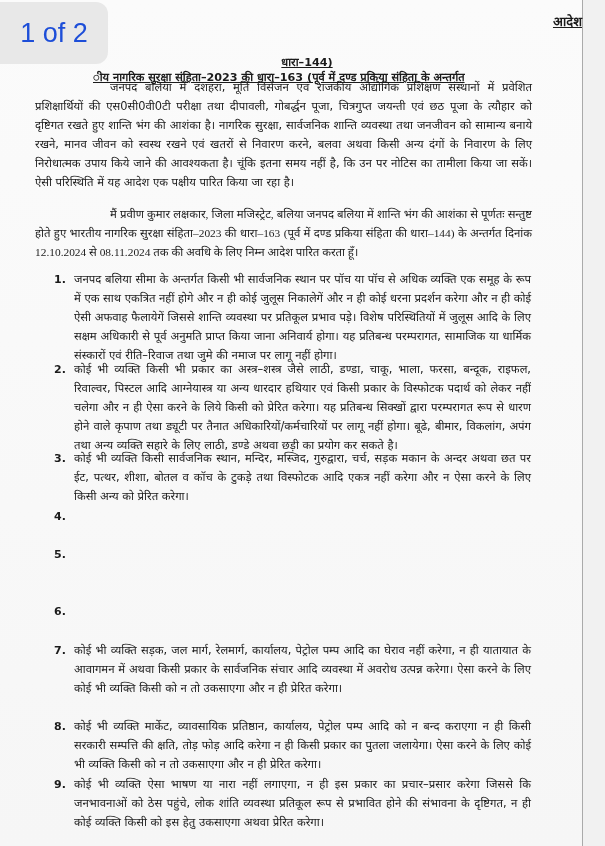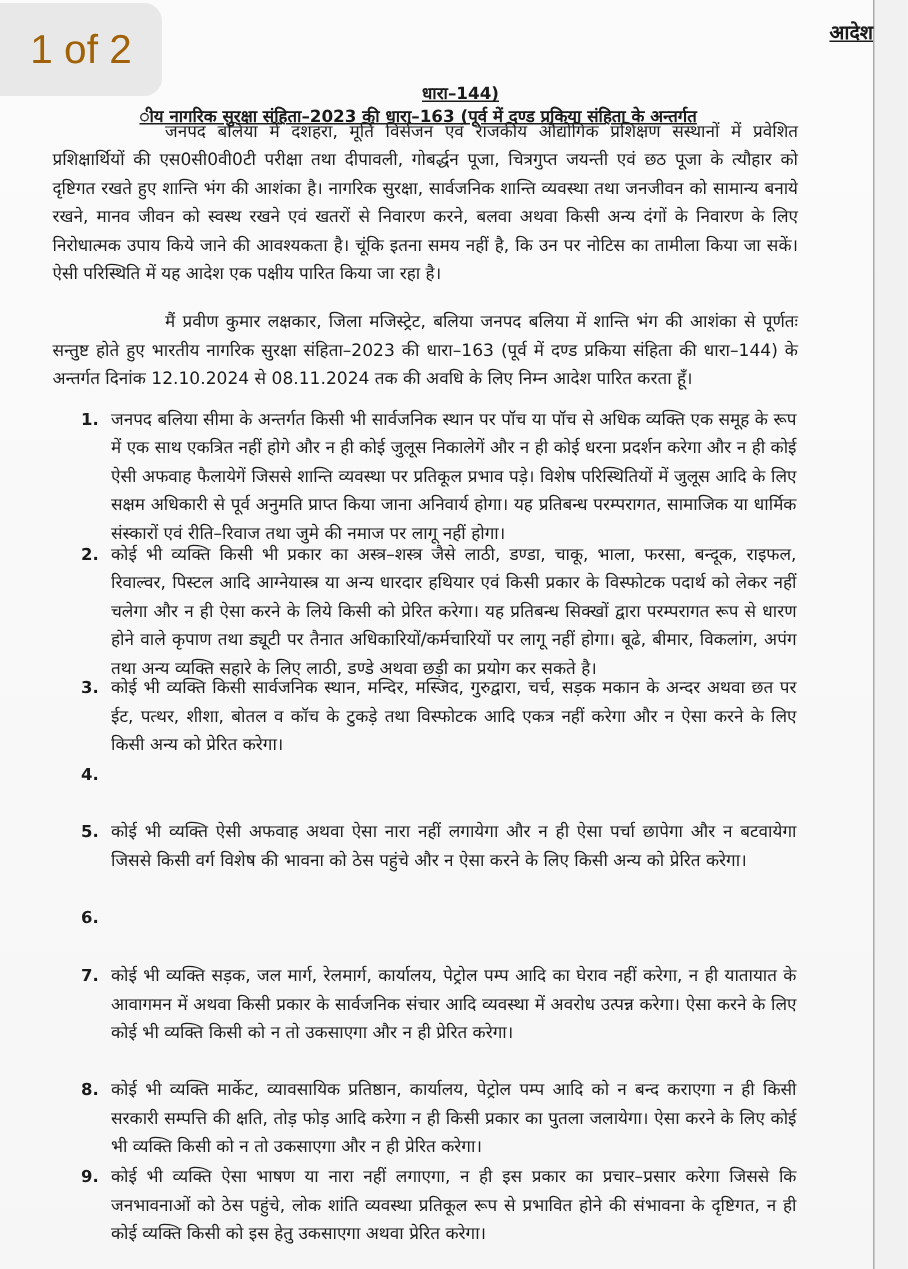--- a/index.html
+++ b/index.html
@@ -19,21 +19,21 @@
   }
   .edge-bg {
     position: absolute; left: 583px; top: 0; width: 22px; height: 846px;
     background: #f1f1f1;
   }
   .badge {
     position: absolute; left: 0; top: 2px; width: 108px; height: 62px;
     background: rgba(225,225,225,0.75);
     border-radius: 0 12px 12px 0;
     display: flex; align-items: center; justify-content: center;
-    color: #a16207; font-size: 27px; font-family: "Liberation Sans", sans-serif;
+    color: #1d4ed8; font-size: 27px; font-family: "Liberation Sans", sans-serif;
   }
   .doc { position: absolute; left: 0; top: 0; width: 582px; color: #1b1b1b; }
   .title {
     position: absolute; top: 12px; left: 0; width: 582px; text-align: right;
     font-size: 13px; font-weight: bold; text-decoration: underline;
   }
   .subtitle1 {
     position: absolute; top: 33px; left: 93px; width: 470px;
     font-size: 11.2px; text-decoration: underline; white-space: nowrap;
     font-weight: bold;
@@ -42,21 +42,21 @@
   .subtitle2 {
     position: absolute; top: 54px; left: 0; width: 582px; text-align: center;
     font-size: 11.2px; text-decoration: underline; font-weight: bold; padding-left: 16px;
   }
   .para {
     position: absolute; left: 35px; width: 497px;
     font-size: 11.4px; line-height: 19px; text-align: justify;
     text-indent: 75px;
   }
   .p1 { top: 78px; }
-  .p2 { top: 205px; }
+  .p2 { top: 205px; font-family: Liberation Serif, serif; }
   ol.items {
     position: absolute; left: 58px; top: 270px; width: 473px;
     margin: 0; padding: 0; list-style: none;
     font-size: 11.4px; line-height: 19px;
   }
   ol.items li { position: relative; padding-left: 16px; text-align: justify; }
   .num { position: absolute; left: -4px; top: 0; font-weight: bold; font-size: 11px; }
   li.i1 { height: 90px; }
   li.i2 { height: 89px; }
   li.i3 { height: 58px; }
@@ -79,21 +79,21 @@
   <div class="subtitle2">धारा–144)</div>
 
   <div class="para p1">जनपद बलिया में दशहरा, मूर्ति विर्सजन एवं राजकीय औद्योगिक प्रशिक्षण संस्थानों में प्रवेशित प्रशिक्षार्थियों की एस0सी0वी0टी परीक्षा तथा दीपावली, गोबर्द्धन पूजा, चित्रगुप्त जयन्ती एवं छठ पूजा के त्यौहार को दृष्टिगत रखते हुए शान्ति भंग की आशंका है। नागरिक सुरक्षा, सार्वजनिक शान्ति व्यवस्था तथा जनजीवन को सामान्य बनाये रखने, मानव जीवन को स्वस्थ रखने एवं खतरों से निवारण करने, बलवा अथवा किसी अन्य दंगों के निवारण के लिए निरोधात्मक उपाय किये जाने की आवश्यकता है। चूंकि इतना समय नहीं है, कि उन पर नोटिस का तामीला किया जा सकें। ऐसी परिस्थिति में यह आदेश एक पक्षीय पारित किया जा रहा है।</div>
   <div class="para p2">मैं प्रवीण कुमार लक्षकार, जिला मजिस्ट्रेट, बलिया जनपद बलिया में शान्ति भंग की आशंका से पूर्णतः सन्तुष्ट होते हुए भारतीय नागरिक सुरक्षा संहिता–2023 की धारा–163 (पूर्व में दण्ड प्रकिया संहिता की धारा–144) के अन्तर्गत दिनांक 12.10.2024 से 08.11.2024 तक की अवधि के लिए निम्न आदेश पारित करता हूँ।</div>
 
   <ol class="items">
     <li class="i1"><span class="num">1.</span><span>जनपद बलिया सीमा के अन्तर्गत किसी भी सार्वजनिक स्थान पर पॉच या पॉच से अधिक व्यक्ति एक समूह के रूप में एक साथ एकत्रित नहीं होगे और न ही कोई जुलूस निकालेगें और न ही कोई धरना प्रदर्शन करेगा और न ही कोई ऐसी अफवाह फैलायेगें जिससे शान्ति व्यवस्था पर प्रतिकूल प्रभाव पड़े। विशेष परिस्थितियों में जुलूस आदि के लिए सक्षम अधिकारी से पूर्व अनुमति प्राप्त किया जाना अनिवार्य होगा। यह प्रतिबन्ध परम्परागत, सामाजिक या धार्मिक संस्कारों एवं रीति–रिवाज तथा जुमे की नमाज पर लागू नहीं होगा।</span></li>
     <li class="i2"><span class="num">2.</span><span>कोई भी व्यक्ति किसी भी प्रकार का अस्त्र–शस्त्र जैसे लाठी, डण्डा, चाकू, भाला, फरसा, बन्दूक, राइफल, रिवाल्वर, पिस्टल आदि आग्नेयास्त्र या अन्य धारदार हथियार एवं किसी प्रकार के विस्फोटक पदार्थ को लेकर नहीं चलेगा और न ही ऐसा करने के लिये किसी को प्रेरित करेगा। यह प्रतिबन्ध सिक्खों द्वारा परम्परागत रूप से धारण होने वाले कृपाण तथा ड्यूटी पर तैनात अधिकारियों/कर्मचारियों पर लागू नहीं होगा। बूढे, बीमार, विकलांग, अपंग तथा अन्य व्यक्ति सहारे के लिए लाठी, डण्डे अथवा छड़ी का प्रयोग कर सकते है।</span></li>
     <li class="i3"><span class="num">3.</span><span>कोई भी व्यक्ति किसी सार्वजनिक स्थान, मन्दिर, मस्जिद, गुरुद्वारा, चर्च, सड़क मकान के अन्दर अथवा छत पर ईट, पत्थर, शीशा, बोतल व कॉच के टुकड़े तथा विस्फोटक आदि एकत्र नहीं करेगा और न ऐसा करने के लिए किसी अन्य को प्रेरित करेगा।</span></li>
     <li class="i4"><span class="num">4.</span></li>
-    <li class="i5"><span class="num">5.</span><span>कोई भी व्यक्ति ऐसी अफवाह अथवा ऐसा नारा नहीं लगायेगा और न ही ऐसा पर्चा छापेगा और न बटवायेगा जिससे किसी वर्ग विशेष की भावना को ठेस पहुंचे और न ऐसा करने के लिए किसी अन्य को प्रेरित करेगा।</span></li>
+    <li class="i5"><span class="num">5.</span></li>
     <li class="i6"><span class="num">6.</span></li>
     <li class="i7"><span class="num">7.</span><span>कोई भी व्यक्ति सड़क, जल मार्ग, रेलमार्ग, कार्यालय, पेट्रोल पम्प आदि का घेराव नहीं करेगा, न ही यातायात के आवागमन में अथवा किसी प्रकार के सार्वजनिक संचार आदि व्यवस्था में अवरोध उत्पन्न करेगा। ऐसा करने के लिए कोई भी व्यक्ति किसी को न तो उकसाएगा और न ही प्रेरित करेगा।</span></li>
     <li class="i8"><span class="num">8.</span><span>कोई भी व्यक्ति मार्केट, व्यावसायिक प्रतिष्ठान, कार्यालय, पेट्रोल पम्प आदि को न बन्द कराएगा न ही किसी सरकारी सम्पत्ति की क्षति, तोड़ फोड़ आदि करेगा न ही किसी प्रकार का पुतला जलायेगा। ऐसा करने के लिए कोई भी व्यक्ति किसी को न तो उकसाएगा और न ही प्रेरित करेगा।</span></li>
     <li class="i9"><span class="num">9.</span><span>कोई भी व्यक्ति ऐसा भाषण या नारा नहीं लगाएगा, न ही इस प्रकार का प्रचार–प्रसार करेगा जिससे कि जनभावनाओं को ठेस पहुंचे, लोक शांति व्यवस्था प्रतिकूल रूप से प्रभावित होने की संभावना के दृष्टिगत, न ही कोई व्यक्ति किसी को इस हेतु उकसाएगा अथवा प्रेरित करेगा।</span></li>
   </ol>
 </div>
 
 <div class="badge">1 of 2</div>
 
 </body></html>

